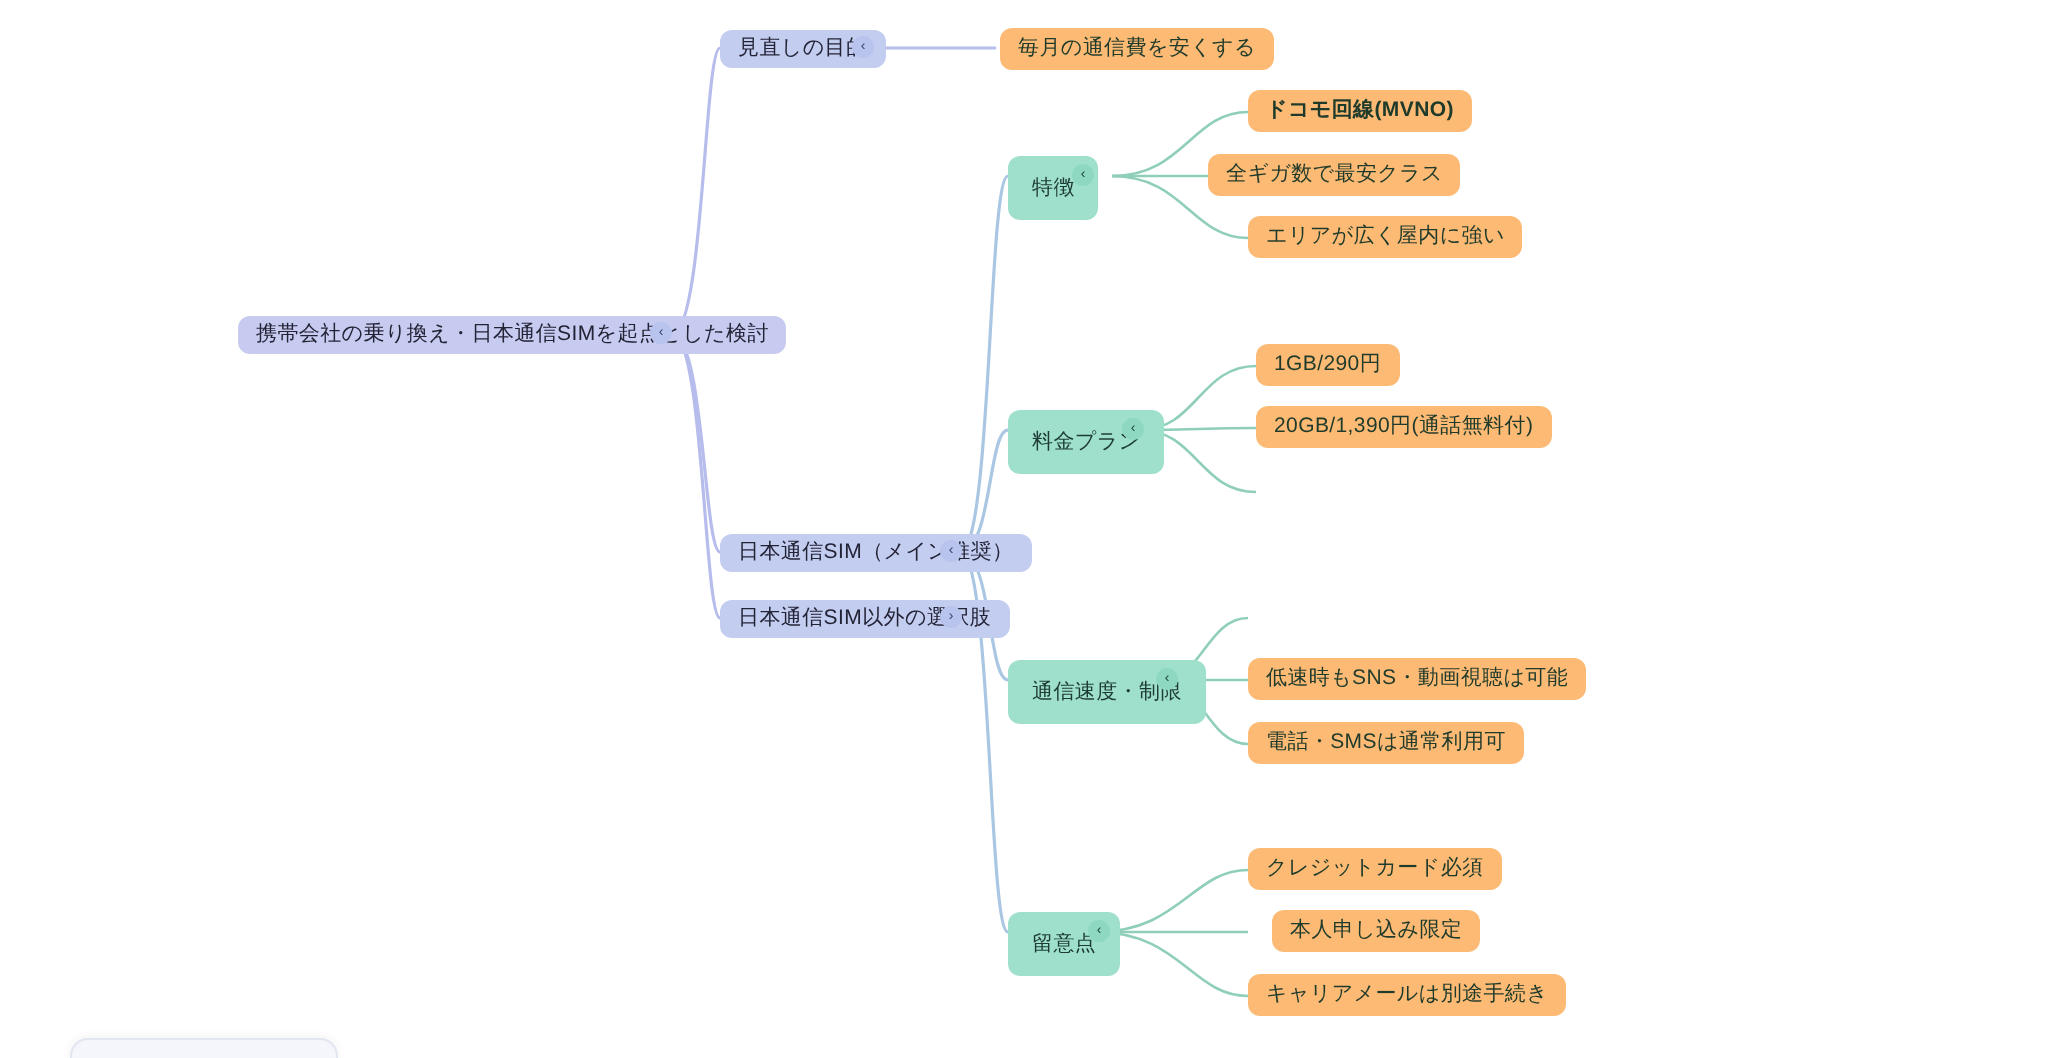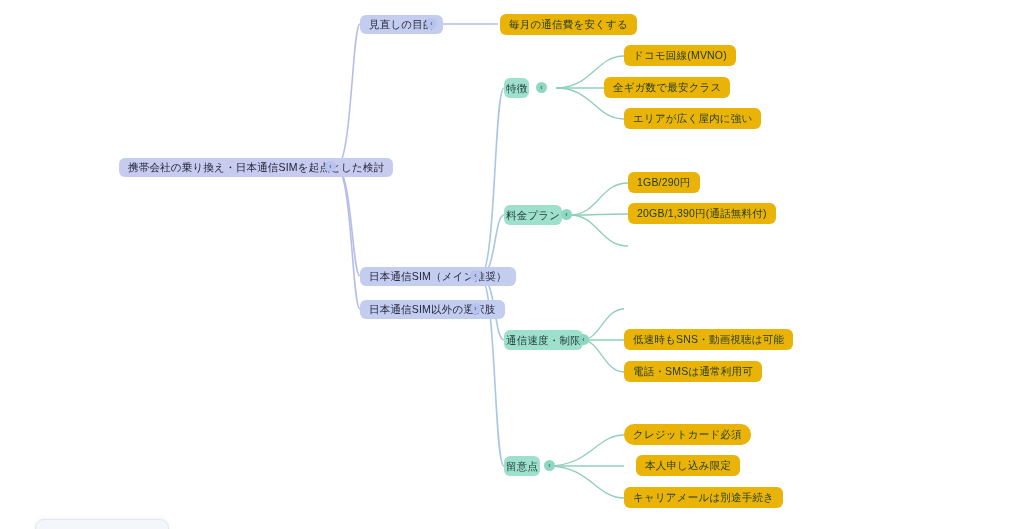--- a/index.html
+++ b/index.html
@@ -57,26 +57,26 @@
     color: #232336;
     font-size: 10.5px;
     height: 19px;
     padding: 0 9px;
   }
 
   .node-green-mid {
     background: #9fe0cd;
     color: #1d3a35;
     font-size: 10.5px;
-    height: 20px;
-    padding: 0 2px;
+    height: 32px;
+    padding: 0 12px;
   }
 
   .node-leaf {
-    background: #eab308;
+    background: #fdba74;
     color: #1e3a2a;
     font-size: 10.5px;
     height: 21px;
     padding: 0 9px;
   }
 
   
   .toggle {
     position: absolute;
     width: 11px;
@@ -184,21 +184,21 @@
   <div class="toggle toggle-blue" style="left:470px; top:303px;">
     <span>›</span>
   </div>
 
   <div class="node node-green-mid" style="left:504px; top:78px;">
     <span>特徴</span>
   </div>
   <div class="toggle toggle-green" style="left:536px; top:82px;">
     <span>‹</span>
   </div>
-  <div class="node node-leaf" style="left:624px; top:45px;">
+  <div class="node node-leaf" style="left:624px; top:45px;font-weight:bold;">
     <span>ドコモ回線(MVNO)</span>
   </div>
   <div class="node node-leaf" style="left:604px; top:77px;">
     <span>全ギガ数で最安クラス</span>
   </div>
   <div class="node node-leaf" style="left:624px; top:108px;">
     <span>エリアが広く屋内に強い</span>
   </div>
 
   <div class="node node-green-mid" style="left:504px; top:205px;">
@@ -226,21 +226,21 @@
   <div class="node node-leaf" style="left:624px; top:329px;">
     <span>低速時もSNS・動画視聴は可能</span>
   </div>
 
   <div class="node node-green-mid" style="left:504px; top:456px;text-align:right;">
     <span>留意点</span>
   </div>
   <div class="toggle toggle-green" style="left:544px; top:460px;">
     <span>‹</span>
   </div>
-  <div class="node node-leaf" style="left:624px; top:424px;border-radius:10px;">
+  <div class="node node-leaf" style="left:624px; top:424px;">
     <span>クレジットカード必須</span>
   </div>
   <div class="node node-leaf" style="left:636px; top:455px;">
     <span>本人申し込み限定</span>
   </div>
   <div class="node node-leaf" style="left:624px; top:487px;">
     <span>キャリアメールは別途手続き</span>
   </div>
 
   <div class="bottom-panel"></div>

